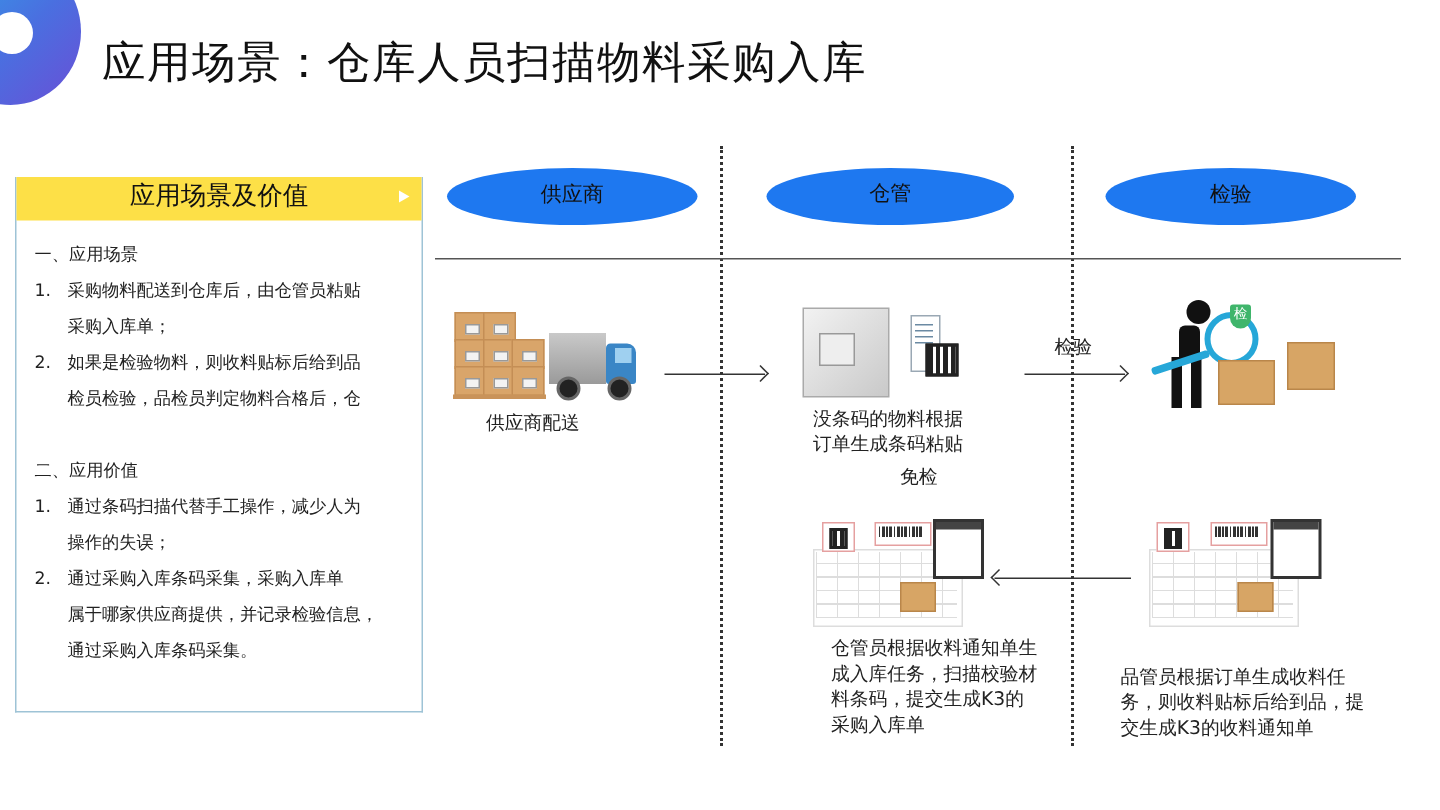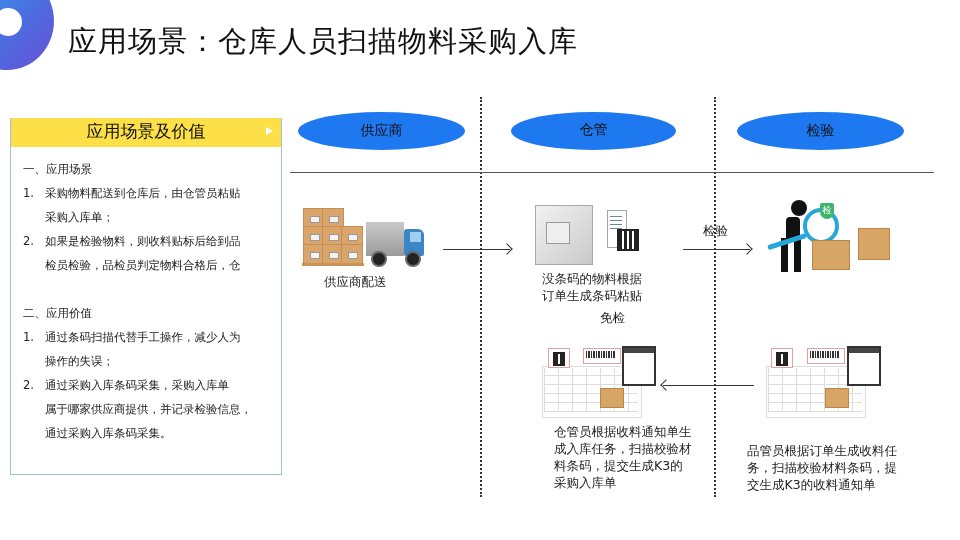--- a/index.html
+++ b/index.html
@@ -221,21 +221,21 @@
   <div class="qr" style="left:776px; top:352px; width:8px; height:10px;"></div>
   <div class="pink-frame" style="left:807px; top:348px; width:36px; height:14px;"></div>
   <div class="barcode" style="left:810px; top:351px; width:30px; height:7px;"></div>
   <div class="screen" style="left:847px; top:346px; width:30px; height:36px;">
       <div class="screen-bar"></div>
     </div>
   <div class="parcel" style="left:825px; top:388px; width:22px; height:18px;"></div>
 </div>
 <div class="label" style="left:747px; top:430px;margin-top:12px;">
   <div>品管员根据订单生成收料任</div>
-  <div>务，扫描校验材料条码，提</div>
+  <div>务，则收料贴标后给到品，提</div>
   <div>交生成K3的收料通知单</div>
 </div>
 
 <div class="arrow left" style="left:663px; top:385px; width:91px;"></div>
 
 <div>
   <div class="doc-sheet" style="left:542px; top:366px; width:98px; height:50px;"></div>
   <div class="doc-grid" style="left:544px; top:368px; width:94px; height:44px;"></div>
   <div class="pink-frame" style="left:548px; top:348px; width:20px; height:18px;"></div>
   <div class="qr" style="left:553px; top:352px; width:8px; height:10px;"></div>

